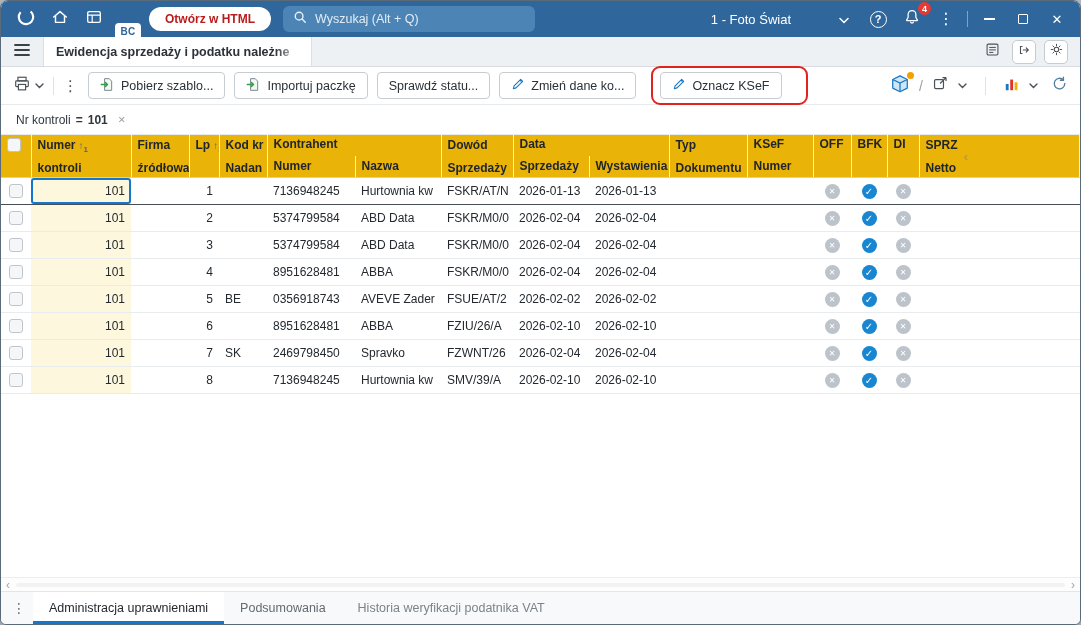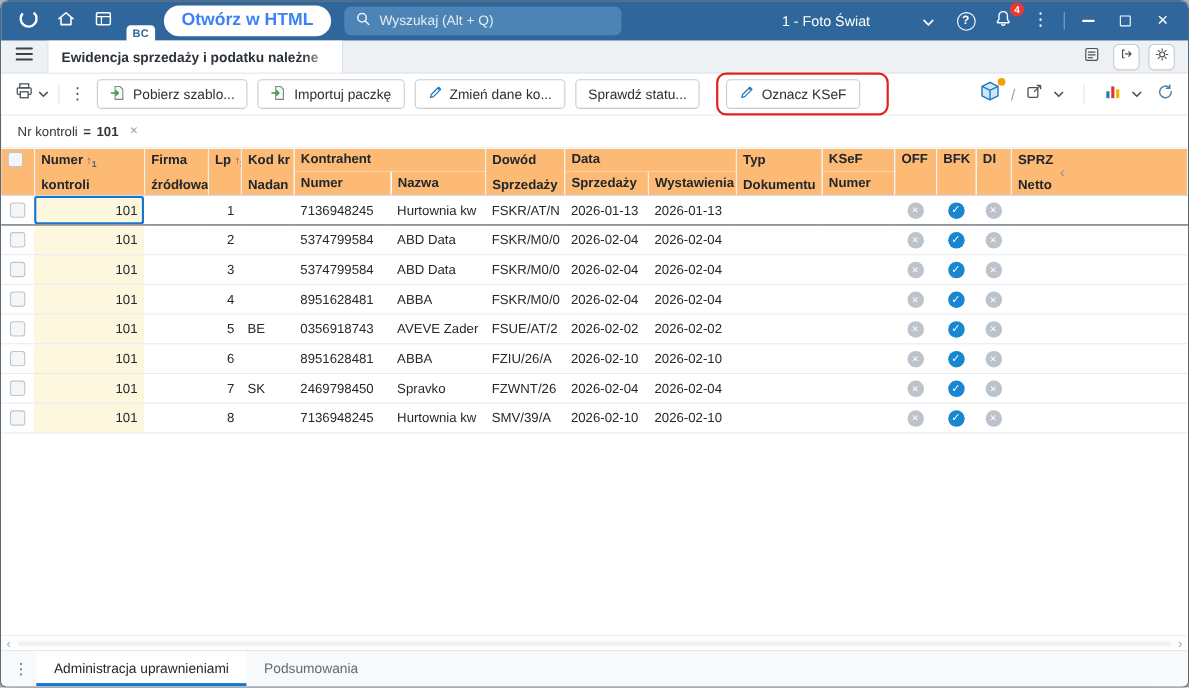--- a/index.html
+++ b/index.html
@@ -16,21 +16,21 @@
   }
 
   
   .titlebar { height: 36px; background: #2f679d; color: #fff; display: flex; align-items: center;
               padding: 0 10px 0 12px; flex: 0 0 auto; }
   .tb-btn { display: flex; align-items: center; justify-content: center; height: 26px; min-width: 26px;
             border-radius: 4px; cursor: default; flex: 0 0 auto; }
   .tb-gap { width: 8px; flex: 0 0 auto; }
   .bc-badge { background: #fff; color: #2f679d; font-size: 10px; font-weight: bold; padding: 3px 5px;
               border-radius: 4px; letter-spacing: .4px; margin-top: 24px; }
-  .open-html { background: #fff; color: #3b82f6; font-size: 16px; font-weight: bold; padding: 5px 16px;
+  .open-html { background: #fff; color: #b91c1c; font-size: 12px; font-weight: bold; padding: 5px 16px;
                border-radius: 14px; border: none; white-space: nowrap; font-family: inherit; }
   .searchbox { display: flex; align-items: center; gap: 8px; background: #4d84b6; border-radius: 6px;
                height: 26px; padding: 0 10px; width: 252px; margin-left: 12px; }
   .searchbox input { background: transparent; border: none; outline: none; color: #fff; font-size: 12.5px;
                      width: 100%; font-family: inherit; }
   .searchbox input::placeholder { color: #e3edf6; opacity: 1; }
   .tb-spacer { flex: 1 1 auto; }
   .company { display: flex; align-items: center; font-size: 13px; white-space: nowrap; color: #fff; }
   .company .chev { margin-left: 48px; }
   .q-circle { width: 17px; height: 17px; border: 1.5px solid #fff; border-radius: 50%; display: flex;
@@ -82,21 +82,21 @@
   
   .filterrow { height: 30px; display: flex; align-items: center; padding: 0 15px; gap: 5px;
                border-bottom: 1px solid #e7eaec; font-size: 12px; color: #30363c; flex: 0 0 auto; }
   .filterrow .val { font-weight: bold; }
   .filter-x { color: #9aa0a6; font-size: 9.5px; margin-left: 5px; }
 
   
   .grid-area { flex: 1 1 auto; position: relative; overflow: hidden; background: #fff; }
   table.grid { width: 100%; border-collapse: collapse; table-layout: fixed; }
   .grid thead th { font-size: 12px; font-weight: bold; color: #20262c; text-align: left;
-                   padding: 2px 6px; border-right: 1px solid #eef0f2; background: #fdba74;
+                   padding: 2px 6px; border-right: 1px solid #eef0f2; background: #eab308;
                    vertical-align: top; overflow: hidden; white-space: nowrap; margin-left: 20px; }
   .grid thead tr.top > th { height: 21px; }
   .grid thead tr.sub > th { height: 21px; vertical-align: bottom; padding-bottom: 4px; }
   .grid thead th.hb { border-bottom: 1px solid #ccd1d6; }
   .h2l { display: flex; flex-direction: column; justify-content: space-between; height: 38px;
          padding-top: 1px; }
   th.v-bottom { vertical-align: bottom; padding-bottom: 4px; }
   th.center { text-align: center; }
   .sort { color: #5a646e; font-size: 10px; font-weight: bold; margin-left: 3px; }
   .sort sub { font-size: 8px; }
@@ -296,31 +296,31 @@
       <span>
         <svg width="15" height="15" viewBox="0 0 18 18">
             <path d="M5.5 2 H11 L14 5 V16 H5.5 Z" fill="#f2f8f2" stroke="#7a8894" stroke-width="1.2"></path>
             <path d="M1.5 9 H9 M9 9 L6.6 6.6 M9 9 L6.6 11.4" fill="none" stroke="#2f9e44" stroke-width="1.6" stroke-linecap="round"></path>
           </svg>
       </span>
       <span>Importuj paczkę</span>
     </button>
 
     <button class="tbtn">
+      <span>Sprawdź statu...</span>
+    </button>
+
+    <button class="tbtn">
       <span>
         <svg width="14" height="14" viewBox="0 0 18 18">
             <path d="M3 15 L4 11.5 L12.5 3 L15 5.5 L6.5 14 Z" fill="none" stroke="#1a78c2" stroke-width="1.4" stroke-linejoin="round"></path>
             <path d="M11.3 4.2 L13.8 6.7" stroke="#1a78c2" stroke-width="1.2"></path>
           </svg>
       </span>
       <span>Zmień dane ko...</span>
-    </button>
-
-    <button class="tbtn">
-      <span>Sprawdź statu...</span>
     </button>
 
     <span class="red-annotation">
       <button class="tbtn">
         <span>
           <svg width="14" height="14" viewBox="0 0 18 18">
               <path d="M3 15 L4 11.5 L12.5 3 L15 5.5 L6.5 14 Z" fill="none" stroke="#1a78c2" stroke-width="1.4" stroke-linejoin="round"></path>
               <path d="M11.3 4.2 L13.8 6.7" stroke="#1a78c2" stroke-width="1.2"></path>
             </svg>
         </span>
@@ -619,15 +619,16 @@
   <div class="hscroll">
     <span class="hs-arrow">‹</span>
     <span class="track"></span>
     <span class="hs-arrow">›</span>
   </div>
 
   <div class="bottomtabs">
     <div class="bt-kebab">⋮</div>
     <div class="btab active">Administracja uprawnieniami</div>
     <div class="btab">Podsumowania</div>
+    <div class="btab muted">Historia weryfikacji podatnika VAT</div>
   </div>
 
 </div>
 
 </body></html>

